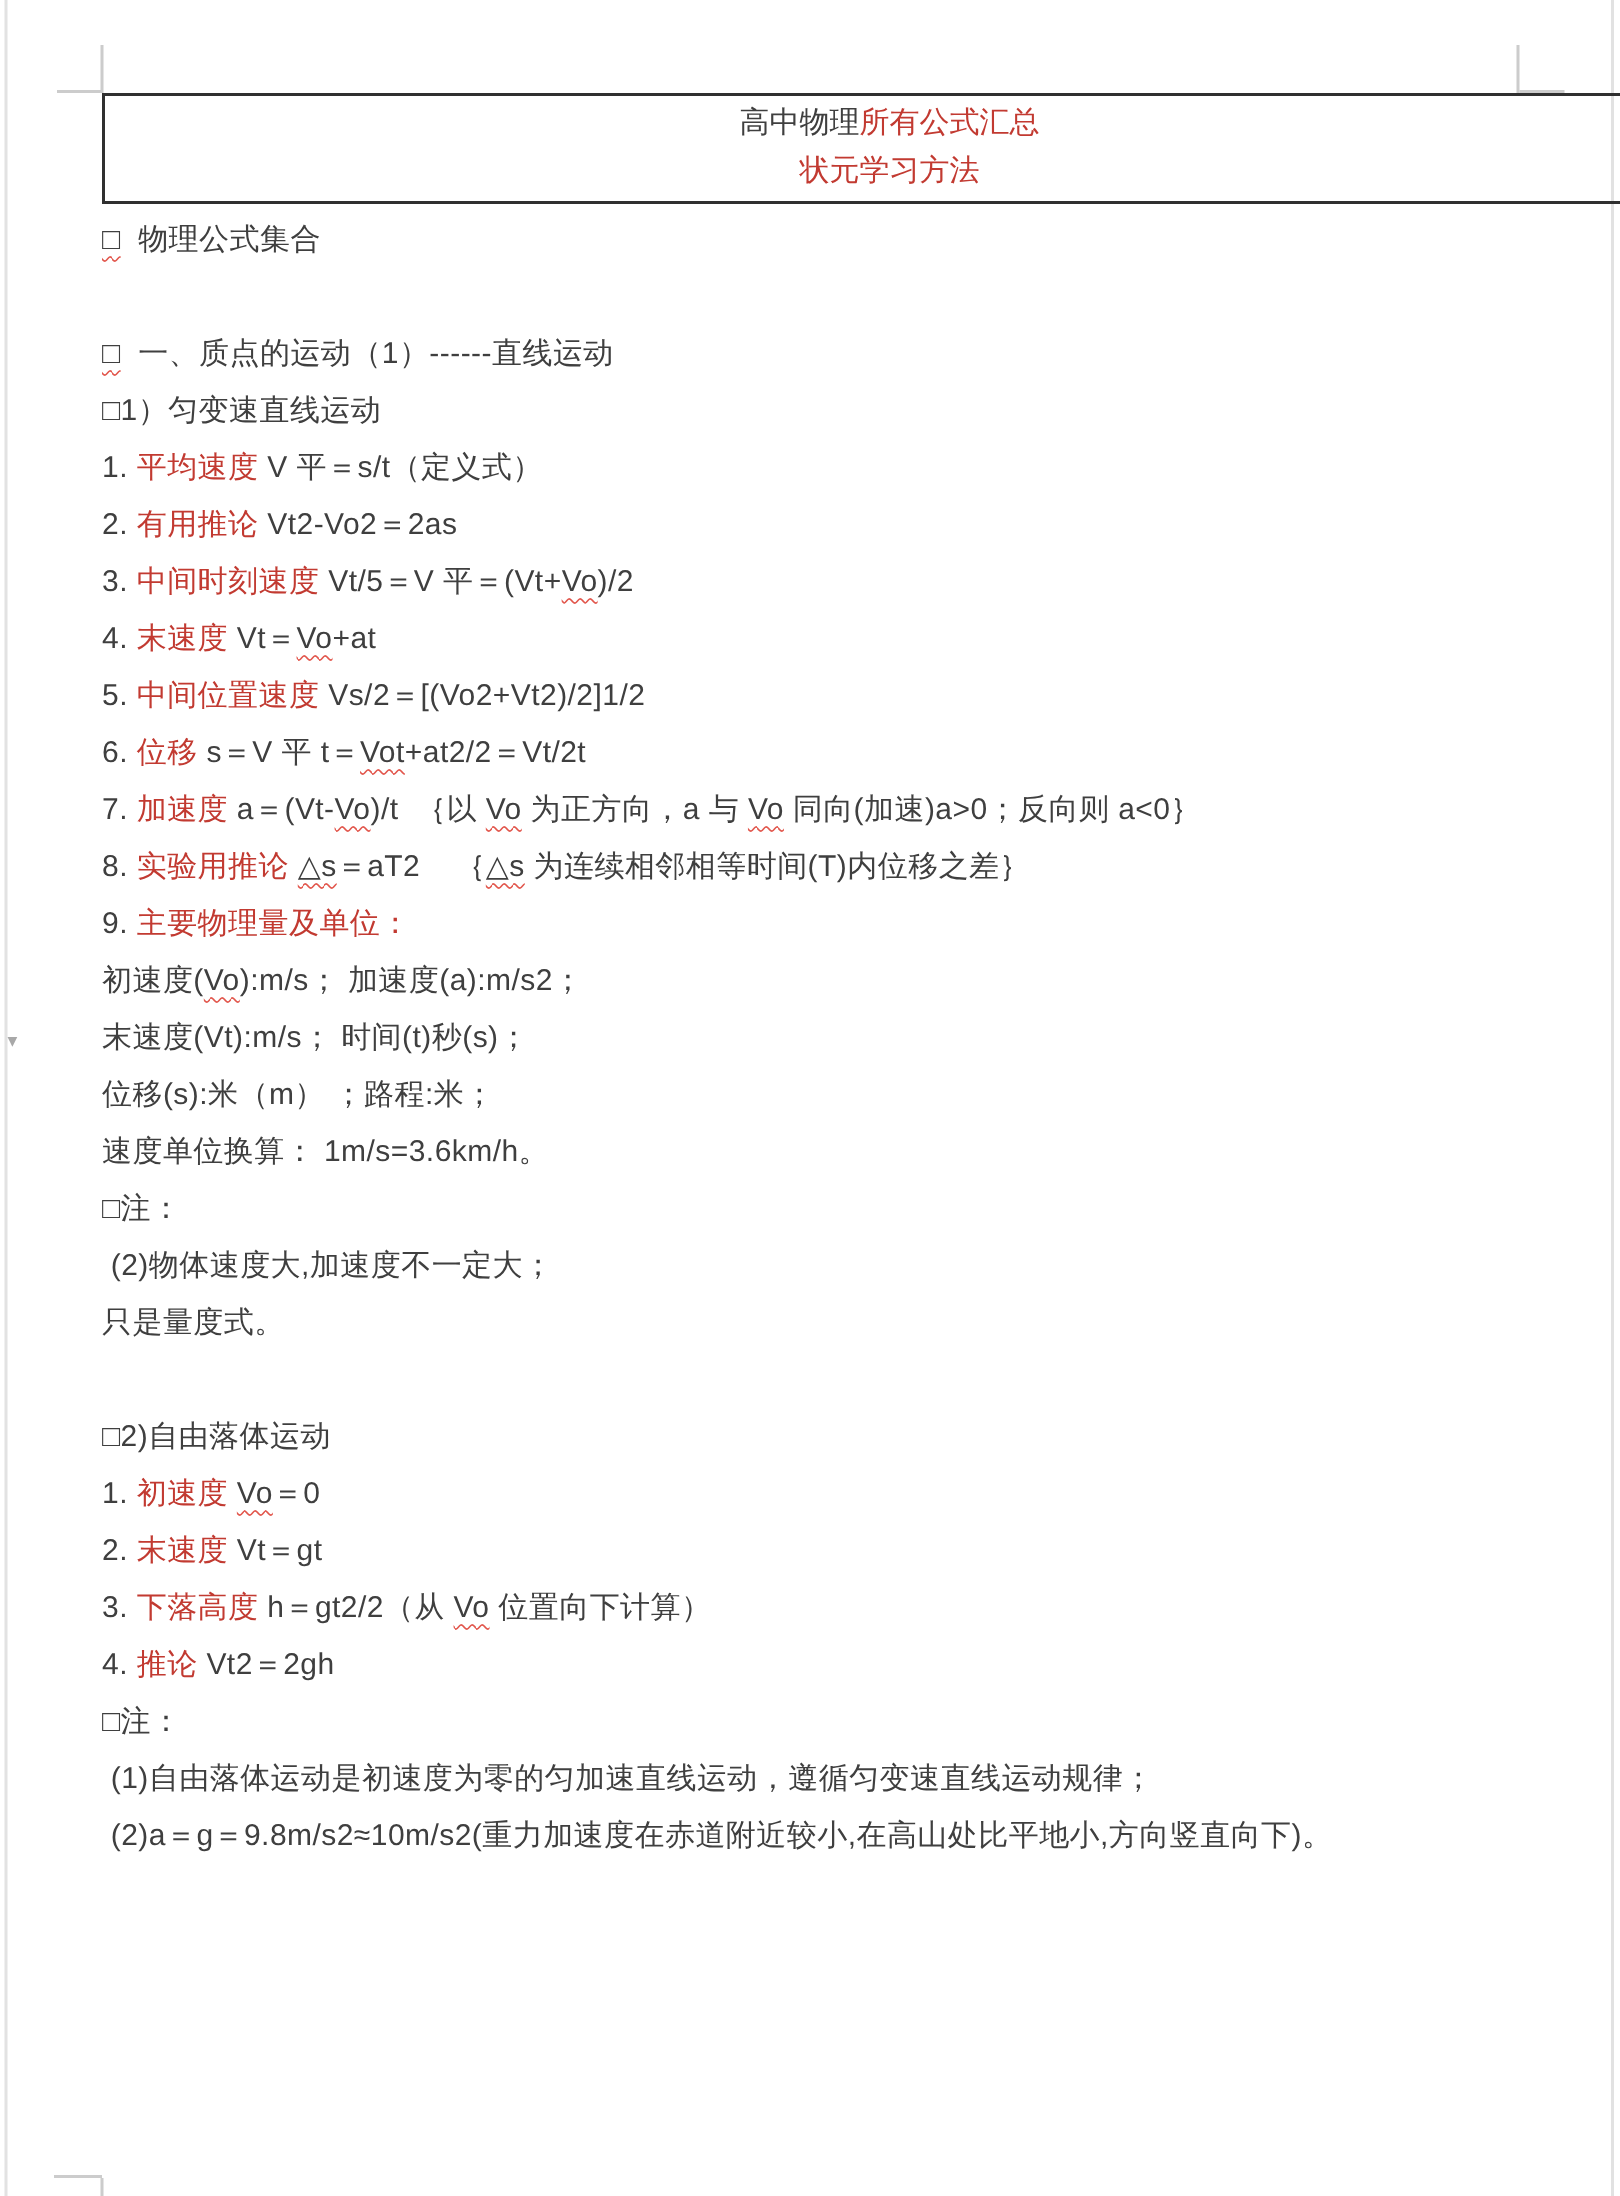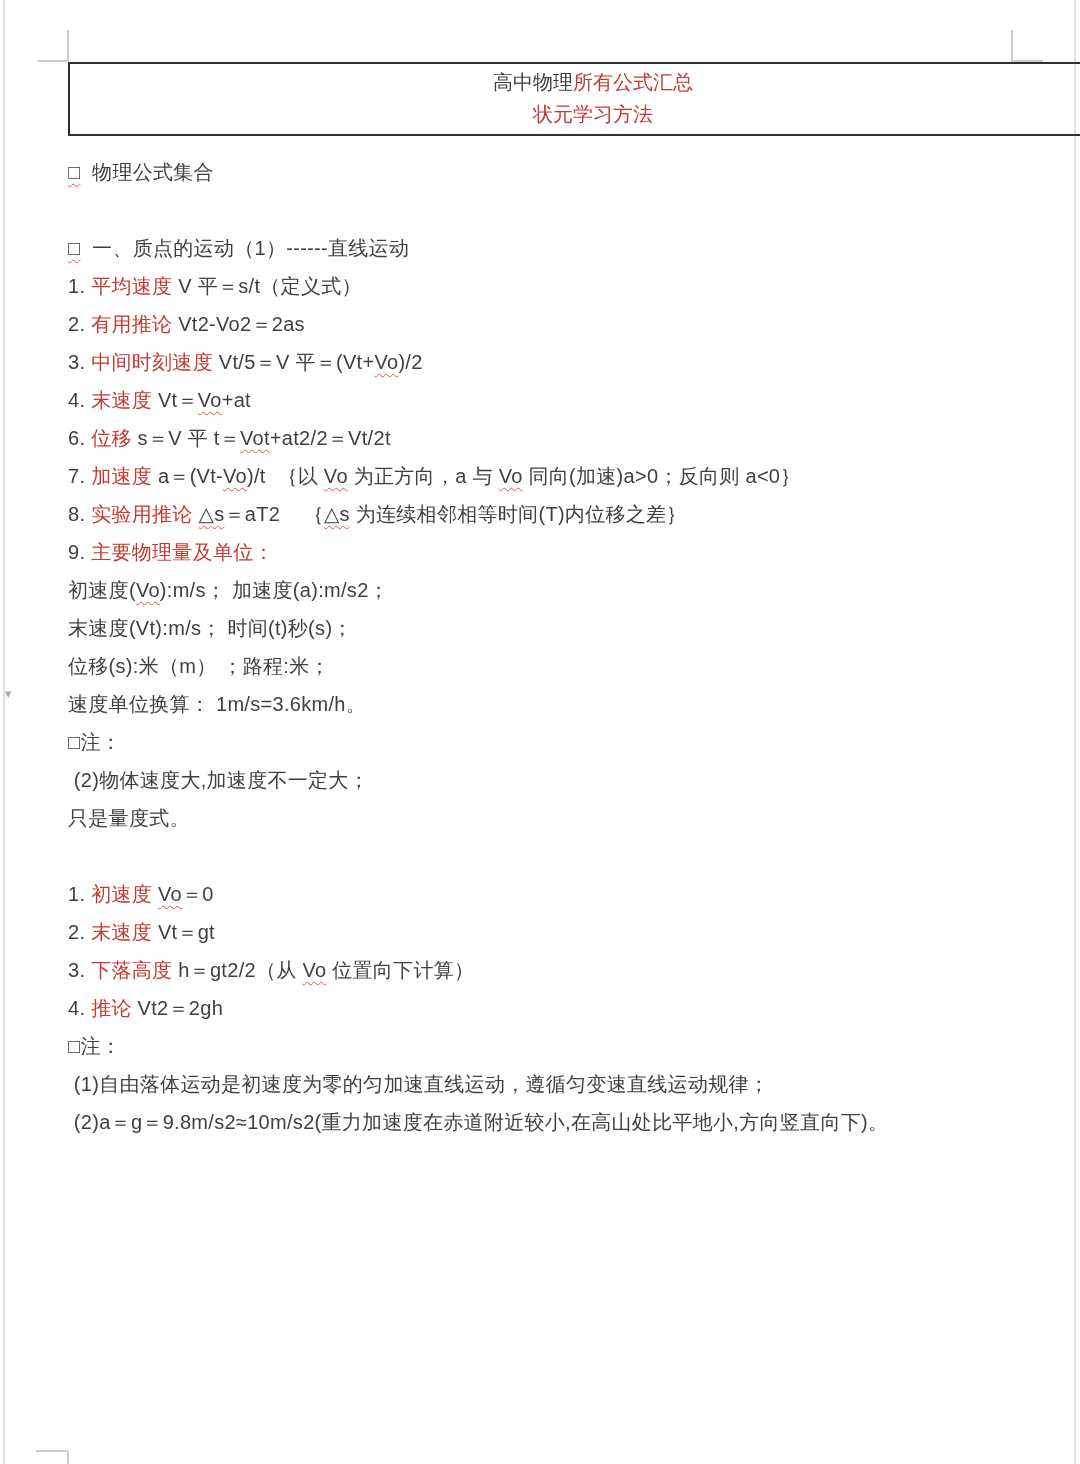--- a/index.html
+++ b/index.html
@@ -10,21 +10,21 @@
   .edge{position:absolute;background:#e2e2e2;}
   .crop{position:absolute;background:#cccccc;}
   .titlebox{
     position:absolute;left:68px;top:62px;width:1050px;height:74px;
     border:2px solid #303030;box-sizing:border-box;
     display:flex;flex-direction:column;justify-content:space-around;
     text-align:center;font-size:20px;padding:2px 0 4px 0;
   }
   .tl{height:30px;line-height:30px;white-space:pre;}
   .red{color:#c23a31;}
-  .docbody{position:absolute;left:68px;top:153px;width:980px;}
+  .docbody{position:absolute;left:68px;top:141px;width:980px;}
   .line{height:38px;line-height:38px;font-size:20px;white-space:pre;letter-spacing:0.3px;}
   .wavy{
     text-decoration-line:underline;
     text-decoration-style:wavy;
     text-decoration-color:#e2564c;
     text-decoration-thickness:1px;
     text-underline-offset:4px;
   }
   .collapse-arrow{position:absolute;left:5px;top:687px;font-size:13px;color:#a8a8a8;line-height:13px;cursor:pointer;}
 </style>
@@ -47,36 +47,39 @@
 
   <div class="titlebox">
     <div class="tl"><span>高中物理</span><span class="red">所有公式汇总</span></div>
     <div class="tl red">状元学习方法</div>
   </div>
 
   <div class="docbody">
       <div class="line"><span class="wavy">□</span><span>  物理公式集合</span></div>
       <div class="line">&nbsp;</div>
       <div class="line"><span class="wavy">□</span><span>  一、质点的运动（1）------直线运动</span></div>
+      <div class="line"><span>□1）匀变速直线运动</span></div>
       <div class="line"><span>1. </span><span class="red">平均速度</span><span> V 平＝s/t（定义式）</span></div>
       <div class="line"><span>2. </span><span class="red">有用推论</span><span> Vt2-Vo2＝2as</span></div>
       <div class="line"><span>3. </span><span class="red">中间时刻速度</span><span> Vt/5＝V 平＝(Vt+</span><span class="wavy">Vo</span><span>)/2</span></div>
       <div class="line"><span>4. </span><span class="red">末速度</span><span> Vt＝</span><span class="wavy">Vo</span><span>+at</span></div>
+      <div class="line"><span>5. </span><span class="red">中间位置速度</span><span> Vs/2＝[(Vo2+Vt2)/2]1/2</span></div>
       <div class="line"><span>6. </span><span class="red">位移</span><span> s＝V 平 t＝</span><span class="wavy">Vot</span><span>+at2/2＝Vt/2t</span></div>
       <div class="line"><span>7. </span><span class="red">加速度</span><span> a＝(Vt-</span><span class="wavy">Vo</span><span>)/t  ｛以 </span><span class="wavy">Vo</span><span> 为正方向，a 与 </span><span class="wavy">Vo</span><span> 同向(加速)a&gt;0；反向则 a&lt;0｝</span></div>
       <div class="line"><span>8. </span><span class="red">实验用推论</span><span> </span><span class="wavy">△s</span><span>＝aT2    ｛</span><span class="wavy">△s</span><span> 为连续相邻相等时间(T)内位移之差｝</span></div>
       <div class="line"><span>9. </span><span class="red">主要物理量及单位：</span></div>
       <div class="line"><span>初速度(</span><span class="wavy">Vo</span><span>):m/s； 加速度(a):m/s2；</span></div>
       <div class="line"><span>末速度(Vt):m/s； 时间(t)秒(s)；</span></div>
       <div class="line"><span>位移(s):米（m） ；路程:米；</span></div>
       <div class="line"><span>速度单位换算： 1m/s=3.6km/h。</span></div>
       <div class="line"><span>□注：</span></div>
       <div class="line"><span> (2)物体速度大,加速度不一定大；</span></div>
       <div class="line"><span>只是量度式。</span></div>
       <div class="line">&nbsp;</div>
+      <div class="line"><span>□2)自由落体运动</span></div>
       <div class="line"><span>1. </span><span class="red">初速度</span><span> </span><span class="wavy">Vo</span><span>＝0</span></div>
       <div class="line"><span>2. </span><span class="red">末速度</span><span> Vt＝gt</span></div>
       <div class="line"><span>3. </span><span class="red">下落高度</span><span> h＝gt2/2（从 </span><span class="wavy">Vo</span><span> 位置向下计算）</span></div>
       <div class="line"><span>4. </span><span class="red">推论</span><span> Vt2＝2gh</span></div>
       <div class="line"><span>□注：</span></div>
       <div class="line"><span> (1)自由落体运动是初速度为零的匀加速直线运动，遵循匀变速直线运动规律；</span></div>
       <div class="line"><span> (2)a＝g＝9.8m/s2≈10m/s2(重力加速度在赤道附近较小,在高山处比平地小,方向竖直向下)。</span></div>
     </div>
 
 </div>

